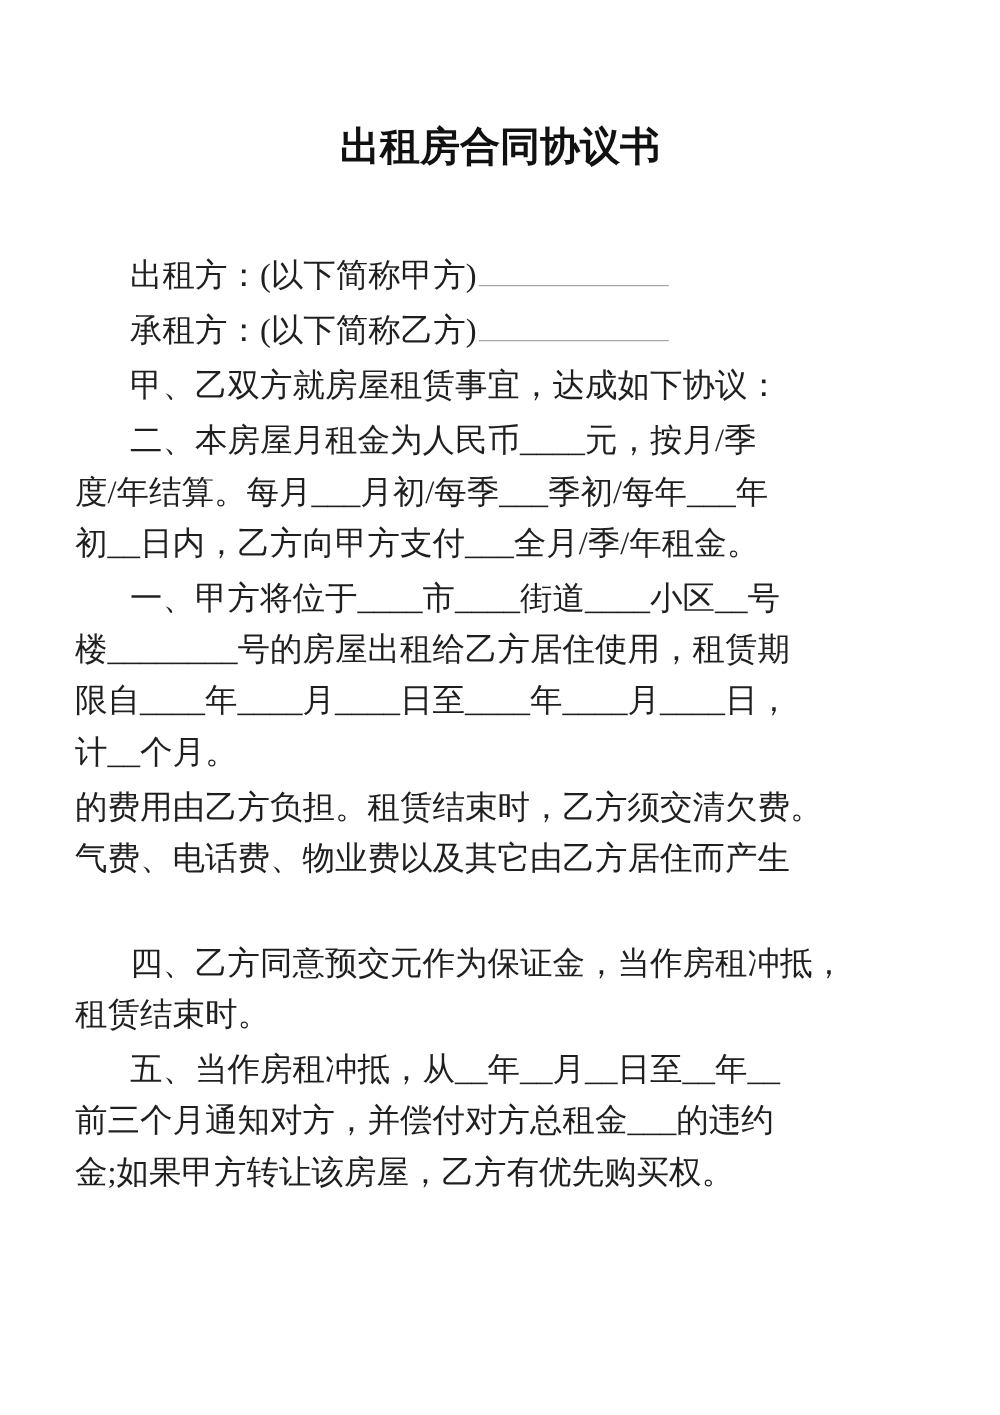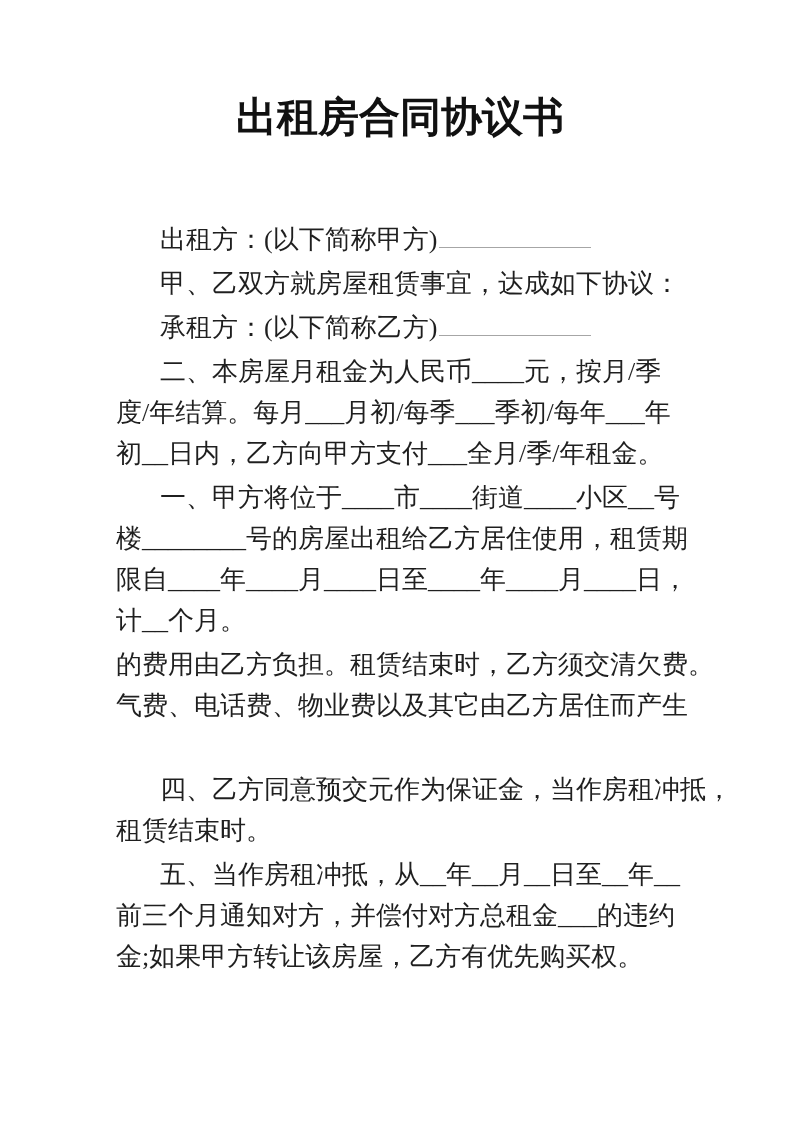--- a/index.html
+++ b/index.html
@@ -8,31 +8,31 @@
     background: #ffffff;
   }
   body {
     width: 800px;
     height: 1132px;
     overflow: hidden;
     font-family: "Liberation Serif", "DejaVu Serif", serif;
     color: #1f1f1f;
   }
   .doc-title {
-    margin: 97px 0 82px 0;
+    margin: 97px 0 63px 0;
     font-family: "Liberation Sans", "DejaVu Sans", sans-serif;
     font-weight: 700;
-    font-size: 41px;
+    font-size: 32px;
     line-height: 40px;
     text-align: center;
     color: #111111;
     letter-spacing: 0;
   }
   .content {
-    padding-left: 116px;
+    padding-left: 60px;
   }
   .para {
     margin: 0 0 3px 0;
   }
   .line {
     font-size: 26px;
     line-height: 41px;
     height: 41px;
     white-space: nowrap;
   }
@@ -53,24 +53,24 @@
 </head>
 <body>
 
 <div>
   <h1 class="doc-title">出租房合同协议书</h1>
   <div class="content">
       <div class="para">
         <div class="line indent"><span>出租方：(以下简称甲方)</span><span class="blank-line"></span></div>
       </div>
       <div class="para">
-        <div class="line indent"><span>甲、乙双方就房屋租赁事宜，达成如下协议：</span></div>
+        <div class="line indent"><span>承租方：(以下简称乙方)</span><span class="blank-line"></span></div>
       </div>
       <div class="para">
-        <div class="line indent"><span>承租方：(以下简称乙方)</span><span class="blank-line"></span></div>
+        <div class="line indent"><span>甲、乙双方就房屋租赁事宜，达成如下协议：</span></div>
       </div>
       <div class="para">
         <div class="line indent"><span>二、本房屋月租金为人民币____元，按月/季</span></div>
         <div class="line"><span>度/年结算。每月___月初/每季___季初/每年___年</span></div>
         <div class="line"><span>初__日内，乙方向甲方支付___全月/季/年租金。</span></div>
       </div>
       <div class="para">
         <div class="line indent"><span>一、甲方将位于____市____街道____小区__号</span></div>
         <div class="line"><span>楼________号的房屋出租给乙方居住使用，租赁期</span></div>
         <div class="line"><span>限自____年____月____日至____年____月____日，</span></div>

